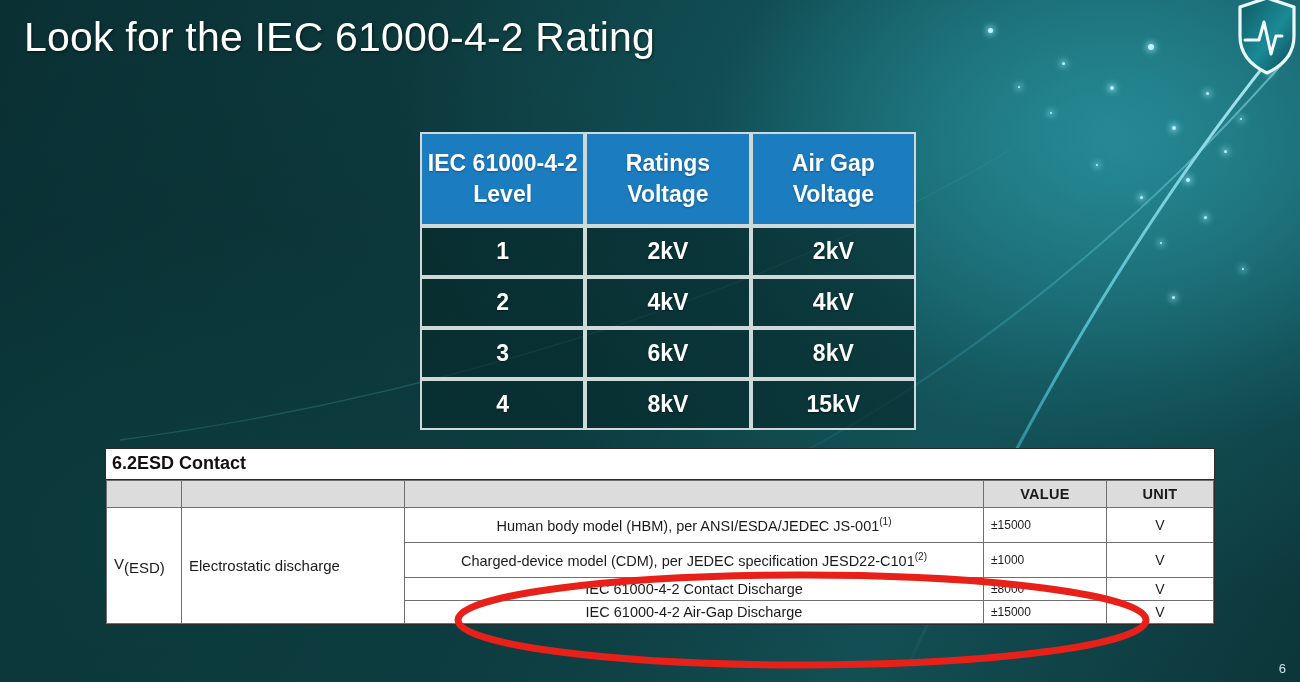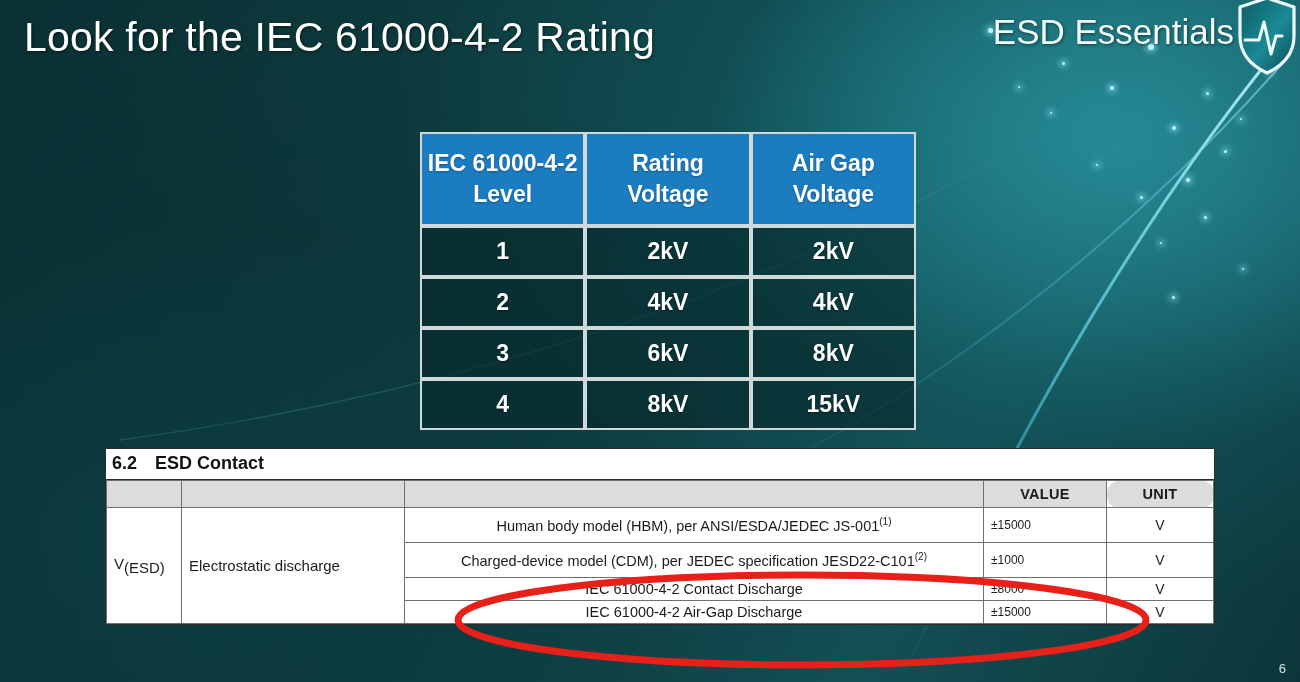--- a/index.html
+++ b/index.html
@@ -111,21 +111,21 @@
     font-family: "Liberation Sans", sans-serif;
     color: #1b1b1b;
   }
   .ds-title {
     font-size: 18px;
     font-weight: bold;
     padding: 4px 6px 5px 6px;
     color: #111;
     border-bottom: 1px solid #2b2b2b;
   }
-  .ds-title .num { margin-right: 18px; }
+  .ds-title .num { }
 
   .ds-table {
     width: 100%;
     border-collapse: collapse;
     table-layout: fixed;
     font-size: 14.5px;
   }
   .ds-table td, .ds-table th {
     border: 1px solid #6f6f6f;
     padding: 0 7px;
@@ -155,21 +155,20 @@
   .ds-desc { text-align: center; }
   .ds-val {
     width: 108px;
     text-align: left;
     font-size: 12px;
   }
   .ds-unit {
     width: 92px;
     text-align: center;
     font-size: 14px;
-    border-radius: 12px;
   }
   .ds-desc sup, .ds-val sup { font-size: 10px; }
   .row-tall td { height: 34px; }
   .row-short td { height: 22px; }
 
   
   .red-ellipse {
     position: absolute;
     left: 452px;
     top: 568px;
@@ -229,42 +228,41 @@
     <div class="particle" style="left:1050px;top:112px;width:2px;height:2px;"></div>
     <div class="particle" style="left:1268px;top:70px;width:3px;height:3px;"></div>
     <div class="particle" style="left:1240px;top:118px;width:2px;height:2px;"></div>
     <div class="particle" style="left:1018px;top:86px;width:2px;height:2px;"></div>
     <div class="particle" style="left:1172px;top:296px;width:3px;height:3px;"></div>
     <div class="particle" style="left:1242px;top:268px;width:2px;height:2px;"></div>
   </div>
 
   <div class="slide-title">Look for the IEC 61000-4-2 Rating</div>
 
-  <div class="brand">ESD Essentials</div>
   <svg class="brand-shield" viewBox="0 0 62 80">
     <defs>
       <linearGradient id="shg" x1="0" y1="0" x2="1" y2="1">
         <stop offset="0%" stop-color="#0f5a63"></stop>
         <stop offset="55%" stop-color="#1a8a96"></stop>
         <stop offset="100%" stop-color="#0c4a52"></stop>
       </linearGradient>
     </defs>
     <path d="M31 2 L58 11 L58 40 C58 58 46 70 31 77 C16 70 4 58 4 40 L4 11 Z" fill="url(#shg)" stroke="#eaf8fb" stroke-width="3.2" stroke-linejoin="round"></path>
     <path d="M9 44 H23 L28 26 L35 58 L40 40 L46 40" fill="none" stroke="#f2fdff" stroke-width="3" stroke-linejoin="round" stroke-linecap="round"></path>
   </svg>
 
   <table class="level-table">
     <thead>
       <tr>
         <th>
           <span>IEC 61000-4-2</span><br>
           <span>Level</span>
         </th>
         <th>
-          <span>Rating</span><br>
+          <span>Ratings</span><br>
           <span>Voltage</span>
         </th>
         <th>
           <span>Air Gap</span><br>
           <span>Voltage</span>
         </th>
       </tr>
     </thead>
     <tbody>
       <tr>

